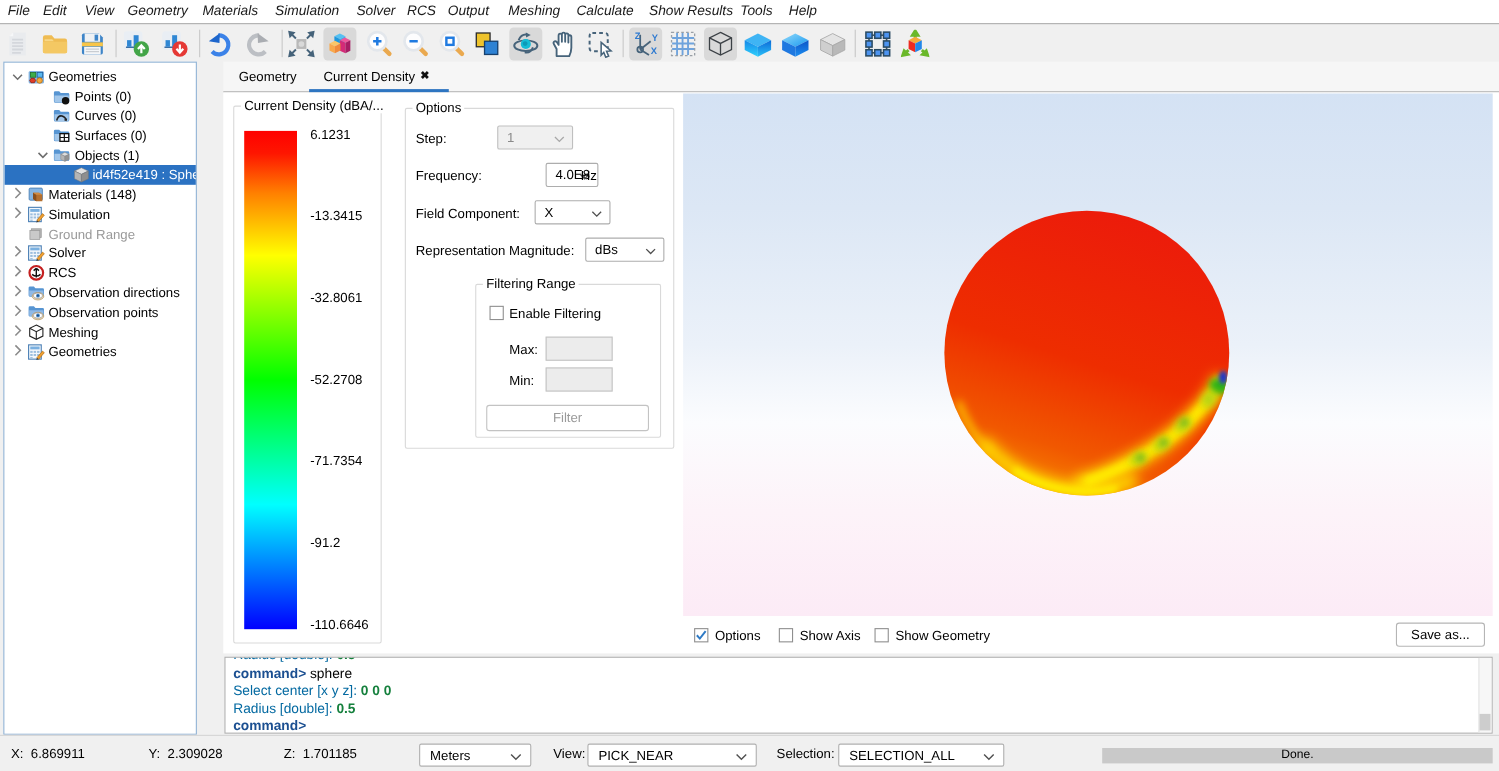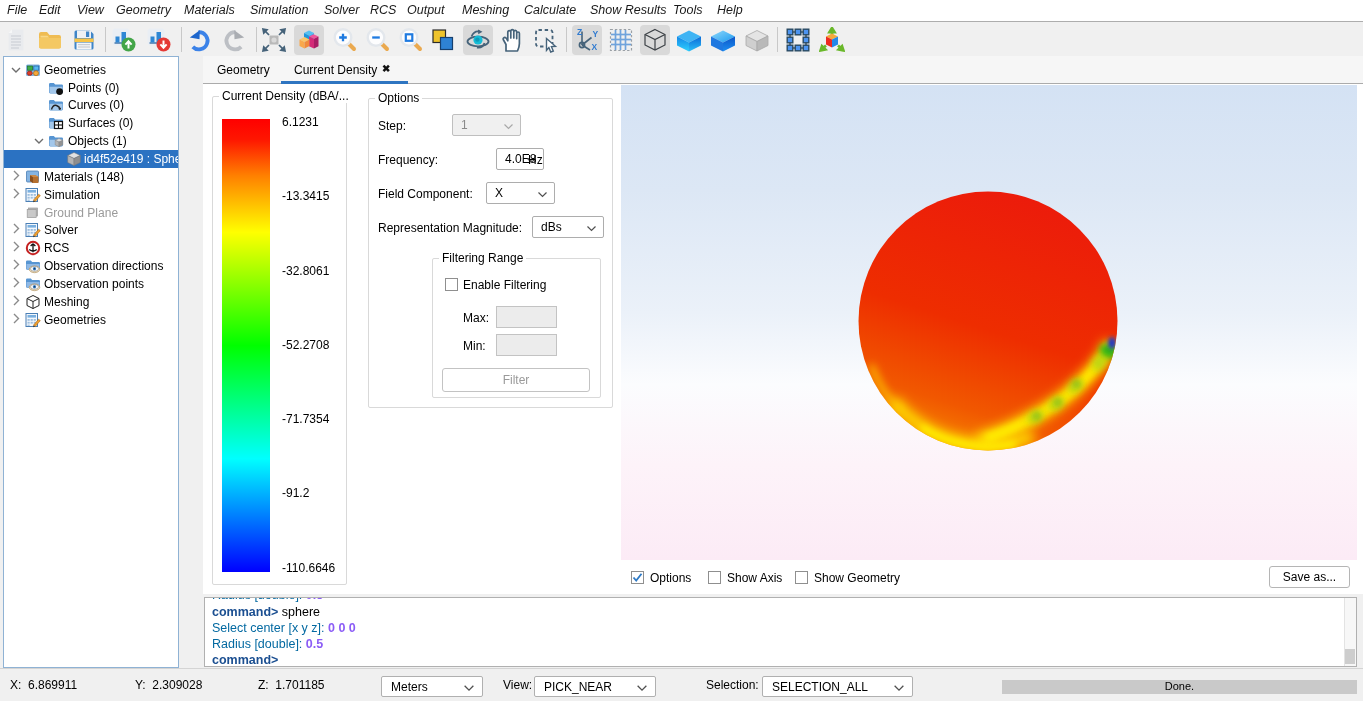--- a/index.html
+++ b/index.html
@@ -55,21 +55,21 @@
 
 #viewport { position:absolute; left:621px; top:85px; width:736px; height:475px;
   background:linear-gradient(to bottom,#d4e2f4 0%,#dce7f5 22%,#ebf1f9 48%,#fbfcfe 63%,#fdf3f9 80%,#fcebf6 100%); }
 
 
 #console { position:absolute; left:204px; top:597px; width:1153px; height:70px; background:#fff; border:1px solid #b0b0b0; overflow:hidden; font-size:12.5px; }
 #console .line { position:absolute; left:7px; white-space:pre; }
 .cmd { color:#1b4f91; font-weight:bold; }
 .gry { color:#0369a1; }
 .blk { color:#000; }
-.bld { color:#8b5cf6; font-weight:bold; }
+.bld { color:#15803d; font-weight:bold; }
 
 
 #statusbar { position:absolute; left:0; top:668px; width:1363px; height:33px; background:#f0f0f0; border-top:1px solid #d4d4d4; font-size:12px; }
 .sselect { position:absolute; top:7px; height:21px; background:#fff; border:1px solid #b0b0b0; border-radius:2px; }
 .sselect .ctext { position:absolute; left:9px; top:3px; font-size:12px; }
 .sselect .carrow { position:absolute; right:7px; top:6px; }
 #donebar { position:absolute; left:1002px; top:11px; width:355px; height:14px; background:#c9c9c9; }
 #donebar span { position:absolute; width:100%; text-align:center; top:0; font-size:11px; color:#000; }
 
 .chk { position:absolute; width:13px; height:13px; background:#fff; border:1px solid #8f8f8f; }
@@ -482,21 +482,21 @@
       <path d="M8.5 13.2 L10.2 14.6 L8 15.3 Z" fill="#3c3c3c"></path>
     </svg>
     <span class="lbl" style="left:40px">Simulation</span>
   </div>
 
   <div class="trow" style="top:147px">
     <svg style="left:21px" width="16" height="16">
       <rect x="3.5" y="3" width="9" height="8" fill="#b9b9b9" stroke="#999" stroke-width="0.7"></rect>
       <rect x="2.2" y="4.6" width="9" height="8" fill="#c9c9c9" stroke="#999" stroke-width="0.7"></rect>
     </svg>
-    <span class="lbl" style="left:40px;color:#9a9a9a">Ground Plane</span>
+    <span class="lbl" style="left:40px;color:#9a9a9a">Ground Range</span>
   </div>
 
   <div class="trow" style="top:164px">
     <svg class="chev" width="10" height="14" viewBox="0 0 10 14">
         <path d="M3 1 L7.5 5.5 L3 10" stroke="#8a8a8a" fill="none" stroke-width="1.4"></path>
       </svg>
     <svg style="left:21px" width="16" height="16">
       <rect x="1" y="1.5" width="11.5" height="13" fill="#f4f8fc" stroke="#4a7fb5" stroke-width="1"></rect>
       <rect x="2.5" y="3" width="8.5" height="2.6" fill="#7ab0e0"></rect>
       <g fill="#9dbede">
@@ -735,21 +735,21 @@
   <span style="position:absolute;left:10px;top:9px;">X:&nbsp;&nbsp;6.869911</span>
   <span style="position:absolute;left:135px;top:9px;">Y:&nbsp;&nbsp;2.309028</span>
   <span style="position:absolute;left:258px;top:9px;">Z:&nbsp;&nbsp;1.701185</span>
   <div class="sselect" style="left:381px;width:102px;">
     <span class="ctext">Meters</span>
     <svg class="carrow" width="12" height="10" viewBox="0 0 11 9">
         <path d="M1.5 2.5 L5.5 6.5 L9.5 2.5" fill="none" stroke="#505050" stroke-width="1.2"></path>
       </svg>
   </div>
   <span style="position:absolute;left:503px;top:9px;">View:</span>
-  <div class="sselect" style="left:534px;width:122px;">
+  <div class="sselect" style="left:534px;width:154px;">
     <span class="ctext">PICK_NEAR</span>
     <svg class="carrow" width="12" height="10" viewBox="0 0 11 9">
         <path d="M1.5 2.5 L5.5 6.5 L9.5 2.5" fill="none" stroke="#505050" stroke-width="1.2"></path>
       </svg>
   </div>
   <span style="position:absolute;left:706px;top:9px;">Selection:</span>
   <div class="sselect" style="left:762px;width:151px;">
     <span class="ctext">SELECTION_ALL</span>
     <svg class="carrow" width="12" height="10" viewBox="0 0 11 9">
         <path d="M1.5 2.5 L5.5 6.5 L9.5 2.5" fill="none" stroke="#505050" stroke-width="1.2"></path>

